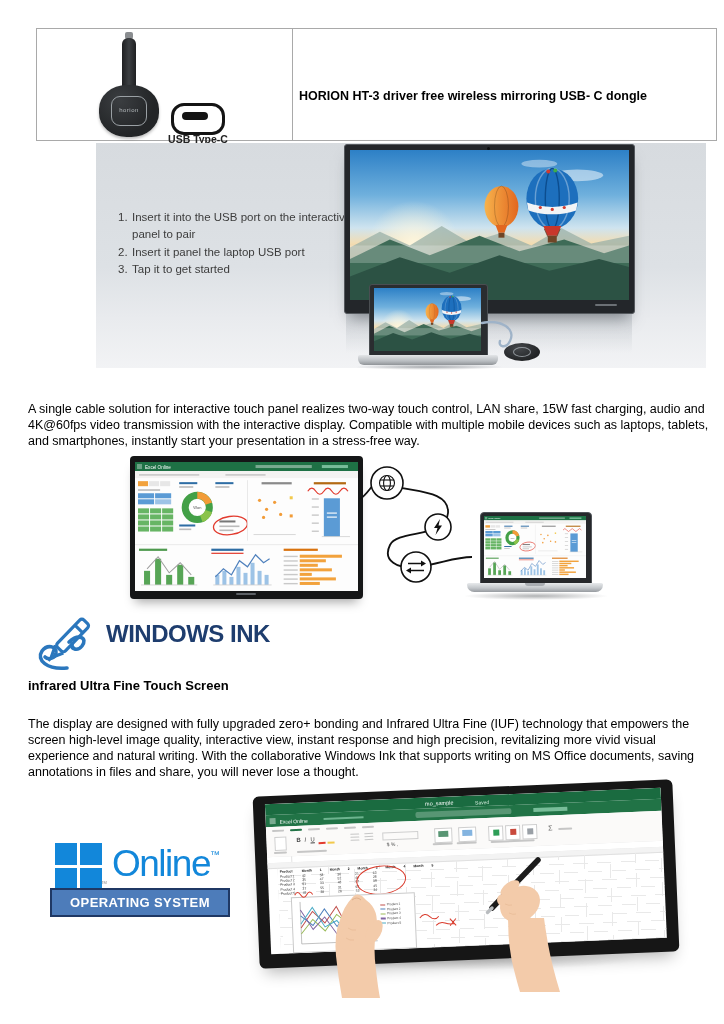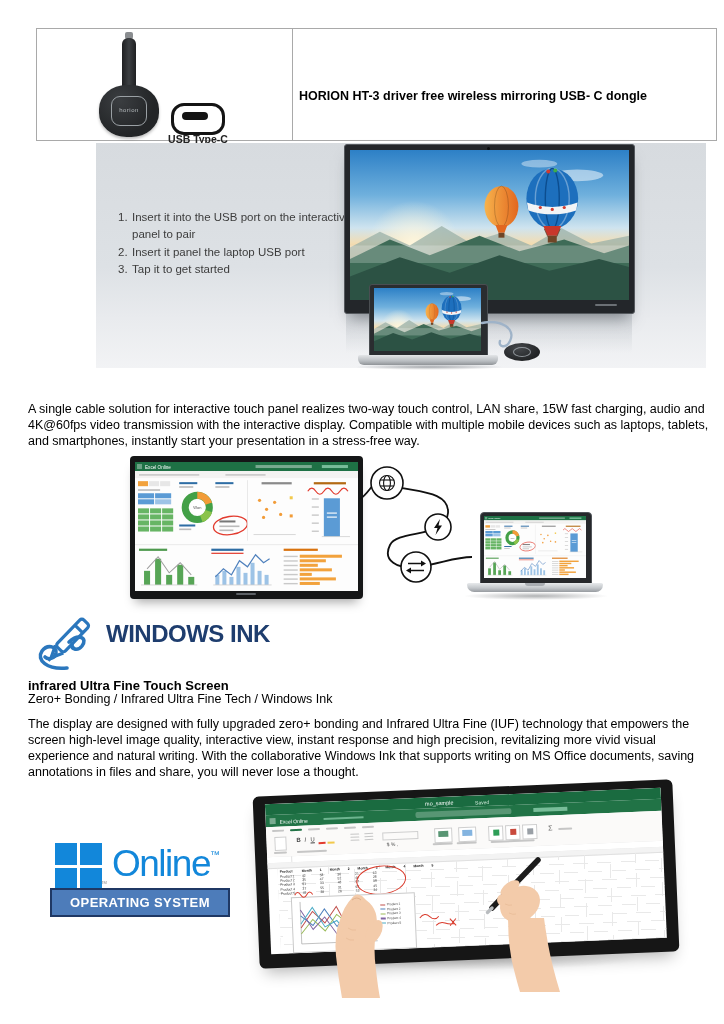--- a/index.html
+++ b/index.html
@@ -367,21 +367,20 @@
     <rect x="27" y="2" width="11" height="38" rx="3"></rect>
     <line x1="27" y1="12" x2="38" y2="12"></line>
     <path d="M27,40 L32.5,52 L38,40"></path>
     <line x1="32.5" y1="52" x2="32.5" y2="56"></line>
   </g>
 </svg>
 <div class="abs" style="left:106px;top:621px">
   <div class="ink-line">WINDOWS INK</div>
 </div>
 <div class="abs ink-sub-h" style="left:28px;top:678px">infrared Ultra Fine Touch Screen</div>
-<div class="abs ink-sub" style="left:28px;top:692px">Zero+ Bonding / Infrared Ultra Fine Tech / Windows Ink</div>
 <div class="abs body-p" style="left:28px;top:717px;width:692px">The display are designed with fully upgraded zero+ bonding and Infrared Ultra Fine (IUF) technology that empowers the screen high-level image quality, interactive view, instant response and high precision, revitalizing more vivid visual experience and natural writing. With the collaborative Windows Ink that supports writing on MS Office documents, saving annotations in files and share, you will never lose a thought.</div>
 
 <div class="abs winicon" style="left:55px;top:843px">
   <div></div>
       <div></div>
       <div></div>
       <div></div>
 </div>
 <div class="abs" style="left:101px;top:880px;font-size:4px;color:#888">TM</div>
 <div class="abs winlogo-text" style="left:112px;top:843px"><span>Online</span><span style="font-size:10px;vertical-align:18px">™</span></div>

